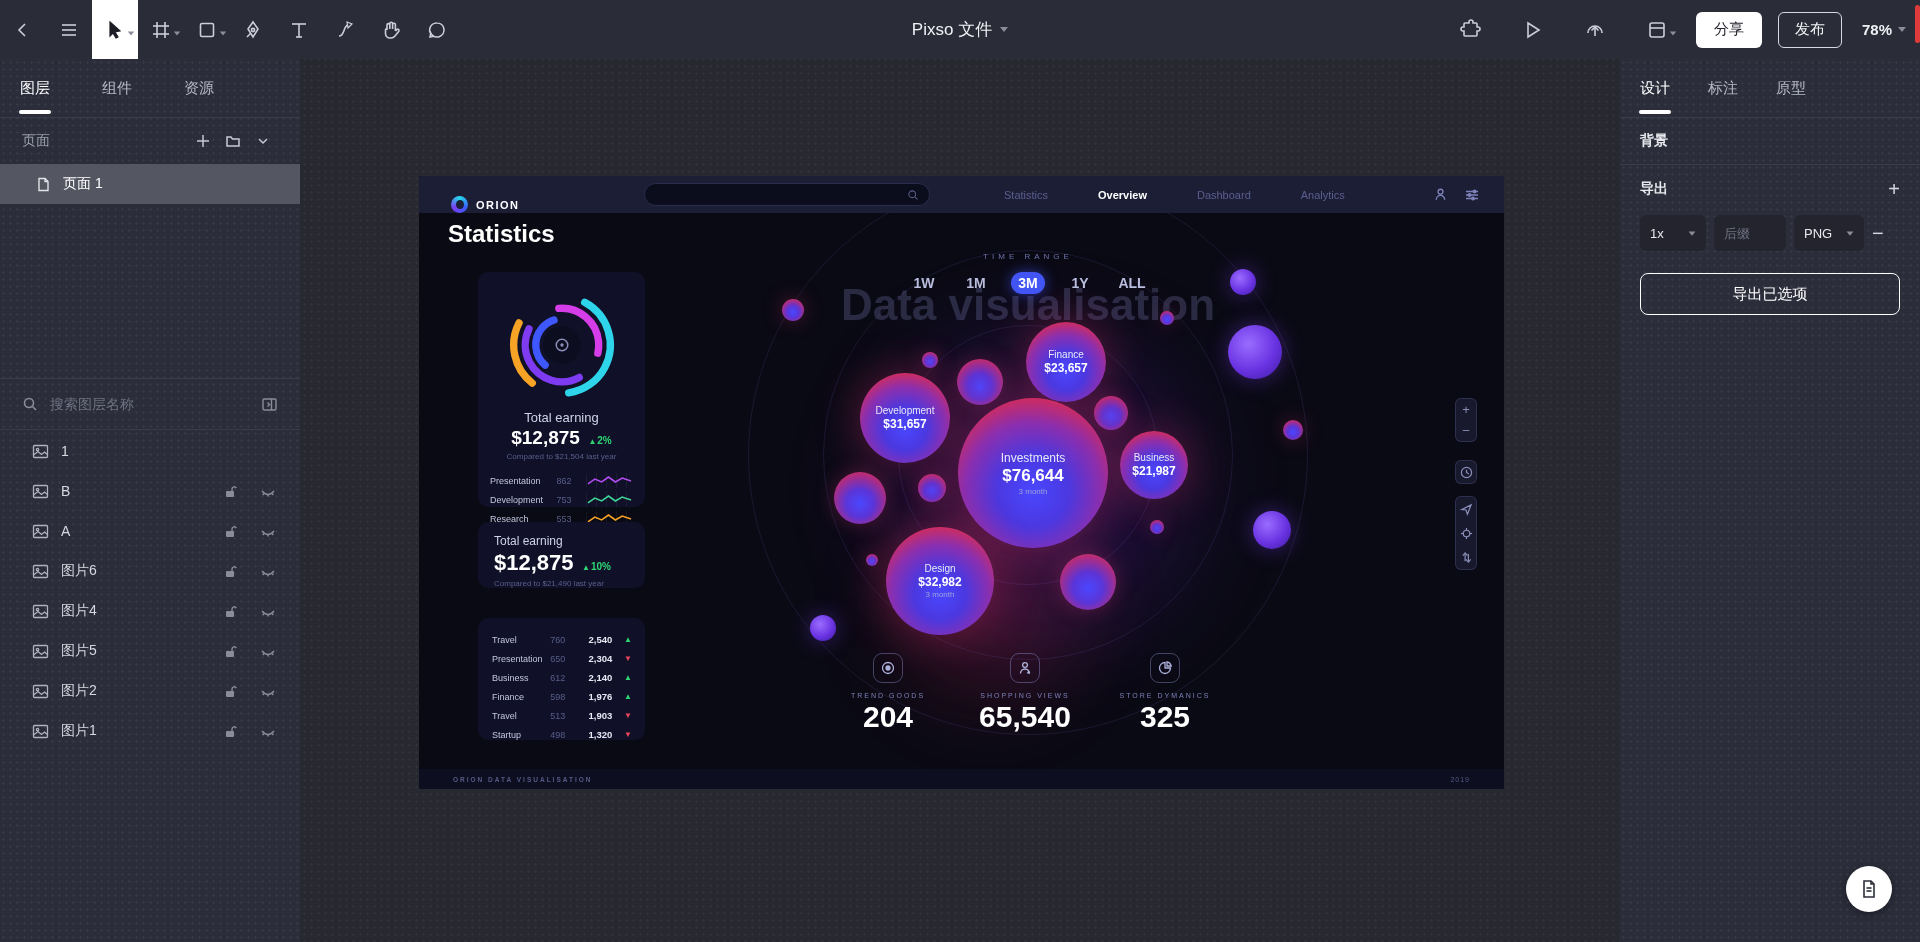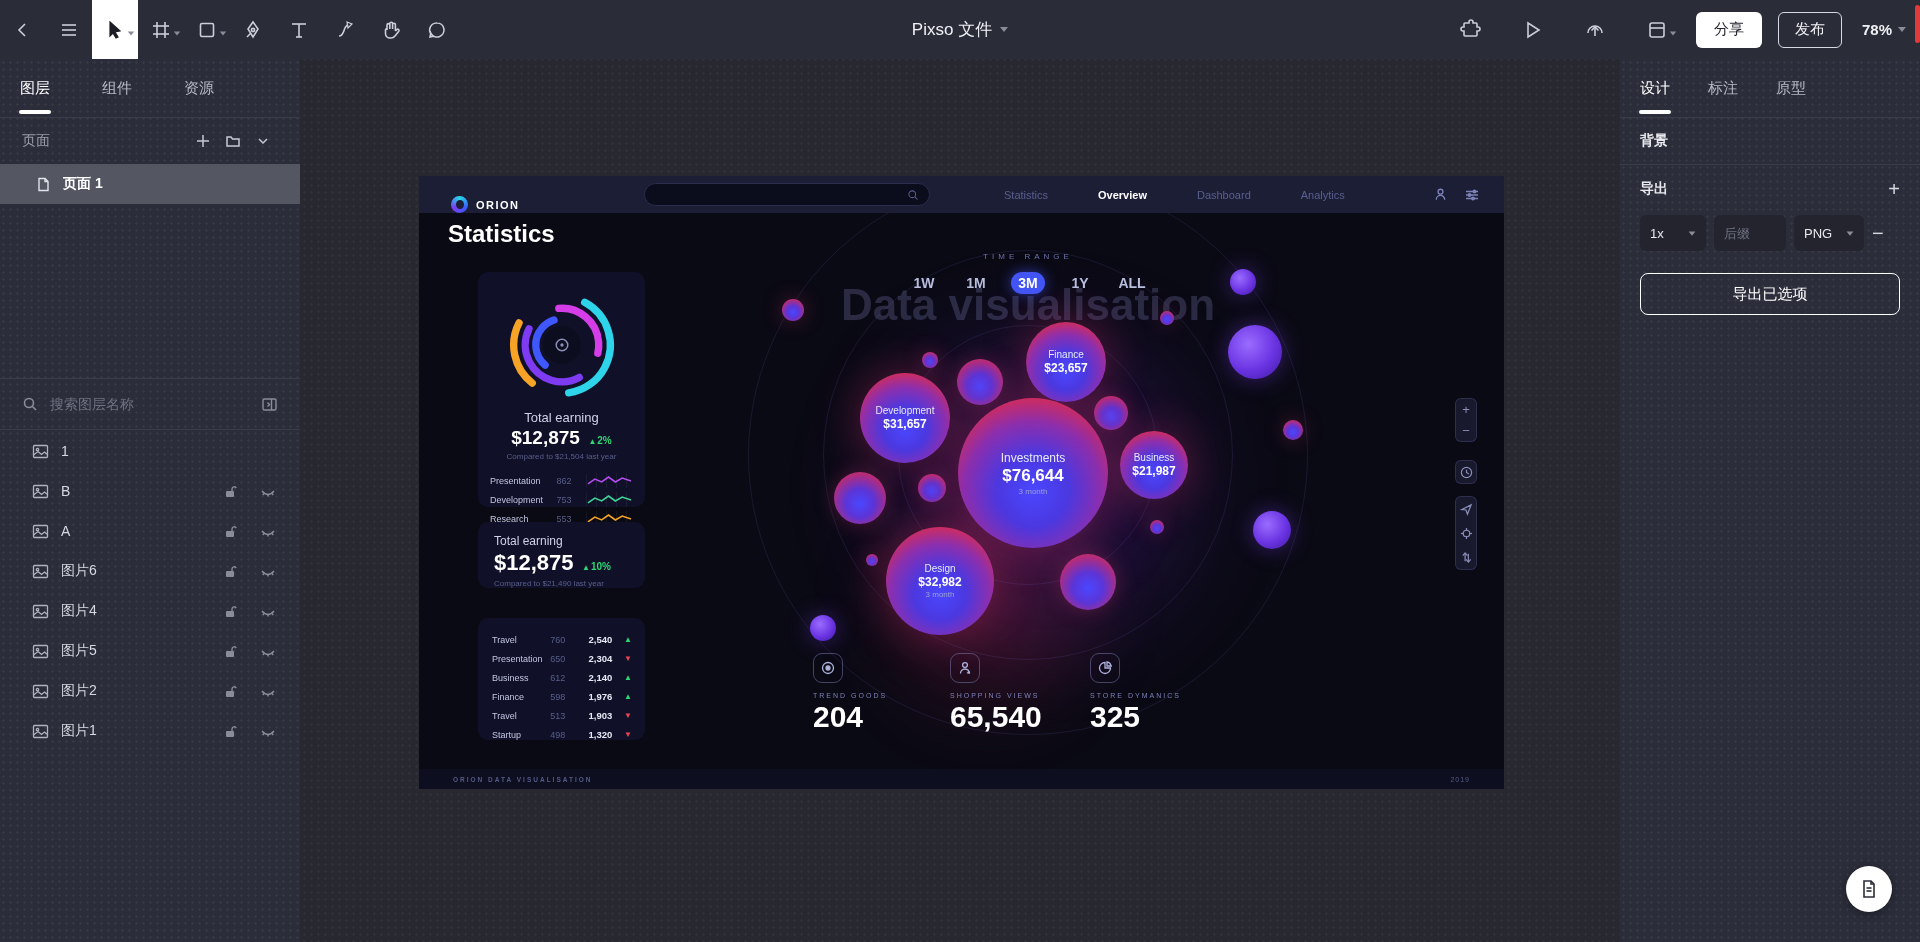--- a/index.html
+++ b/index.html
@@ -43,21 +43,21 @@
   .ptab { color:#b9bcc8; font-size:15px; position:relative; cursor:pointer; }
   .ptab[data-active="true"] { color:#ffffff; }
   .ptab[data-active="true"]::after { content:""; position:absolute; left:-1px; right:-1px; bottom:-16px;
     height:4px; background:#ffffff; border-radius:2px; }
   .pages-head { height:46px; display:flex; align-items:center; padding:0 22px; color:#9a9dab; font-size:14px; }
   .pages-head .spacer { flex:1; }
   .ph-icon { width:30px; display:flex; justify-content:center; color:#c7cad6; cursor:pointer; }
   .ph-icon svg { stroke:#c7cad6; fill:none; stroke-width:1.5; }
   .page-row { height:40px; display:flex; align-items:center; padding-left:36px; gap:12px; color:#ffffff;
     font-size:14px; cursor:pointer; }
-  .page-row[data-selected="true"] { background:#545662;font-weight:bold; }
+  .page-row[data-selected="true"] { background:#545662; }
   .page-row svg { stroke:#e3e4ea; fill:none; stroke-width:1.4; }
   .search-row { position:absolute; left:0; right:0; top:319px; height:52px; border-top:1px solid #3a3c49;
     border-bottom:1px solid #3a3c49; display:flex; align-items:center; padding:0 22px; gap:12px; }
   .search-row svg { stroke:#8a8d99; fill:none; stroke-width:1.6; }
   .search-input { flex:1; background:transparent; border:none; outline:none; color:#d6d8e0; font-size:14px;
     font-family:inherit; }
   .search-input::placeholder { color:#6e7180; }
   .layer-list { position:absolute; left:0; right:0; top:372px; bottom:0; overflow:hidden; }
   .layer-row { height:40px; display:flex; align-items:center; padding:0 24px 0 32px; gap:12px; cursor:pointer; }
   .layer-row svg.thumb { stroke:#b0b3bf; fill:none; stroke-width:1.3; flex:none; }
@@ -198,21 +198,21 @@
   .s7 { left:641px; top:378px; width:56px; height:56px; }
   .s8 { left:391px; top:439px; width:26px; height:26px; }
   .s9 { left:363px; top:123px; width:22px; height:22px; }
   .s10 { left:809px; top:149px; width:54px; height:54px; }
   .s11 { left:834px; top:335px; width:38px; height:38px; }
   .s12 { left:811px; top:93px; width:26px; height:26px; }
   .s13 { left:447px; top:378px; width:12px; height:12px; }
   .s14 { left:864px; top:244px; width:20px; height:20px; }
   .s15 { left:741px; top:135px; width:14px; height:14px; }
 
-  .bstat { position:absolute; width:150px; display:flex; flex-direction:column; z-index:5; }
+  .bstat { position:absolute; width:150px; display:flex; flex-direction:column; align-items:center; z-index:5; }
   .bstat1 { left:394px; top:477px; } .bstat2 { left:531px; top:477px; } .bstat3 { left:671px; top:477px; }
   .bstat-icon { width:30px; height:30px; border:1px solid rgba(150,155,220,.4); border-radius:9px;
     display:flex; align-items:center; justify-content:center; }
   .bstat-icon svg { stroke:#aeb2dd; fill:none; stroke-width:1.3; }
   .bstat-label { color:#7d82b8; font-size:7px; letter-spacing:2px; margin-top:9px; }
   .bstat-value { color:#ffffff; font-size:30px; font-weight:bold; margin-top:1px; }
 
   .mini-bar { position:absolute; right:27px; z-index:8; width:22px; background:rgba(25,27,48,.9);
     border:1px solid rgba(110,115,180,.25); border-radius:6px; display:flex; flex-direction:column;
     align-items:center; color:#8a8eb8; }

